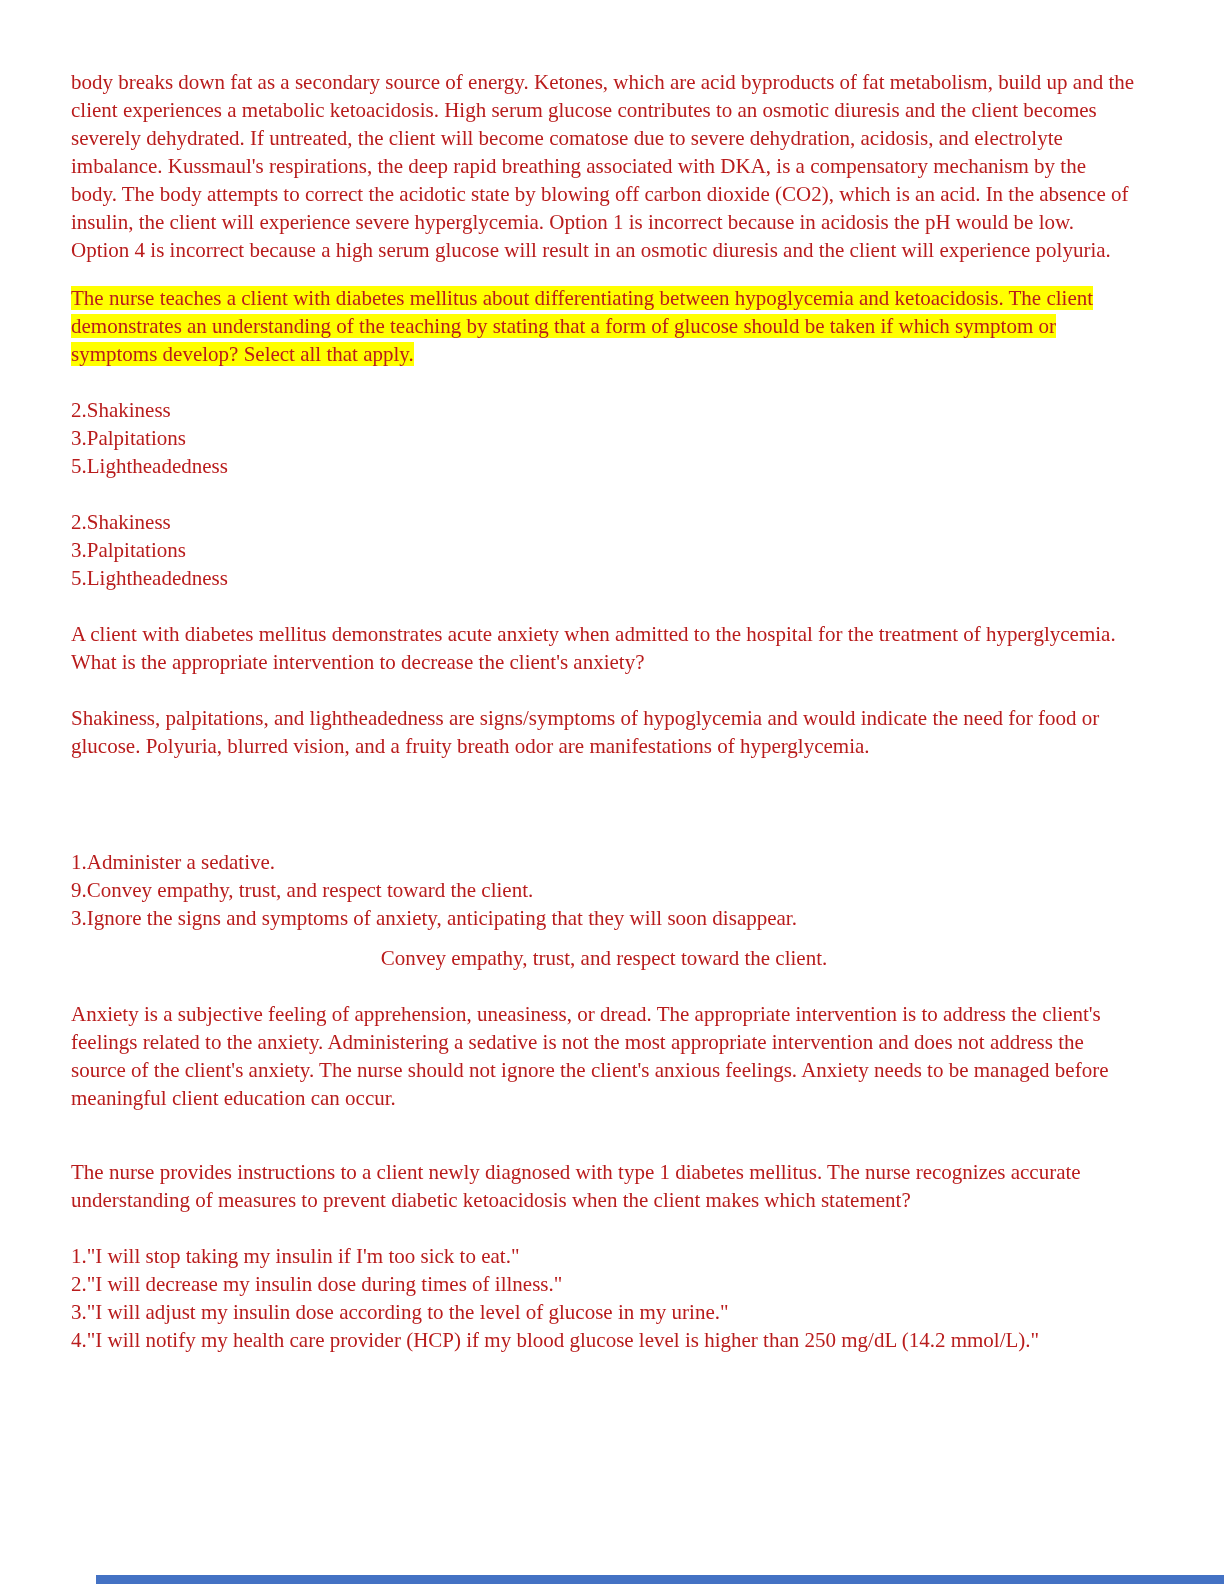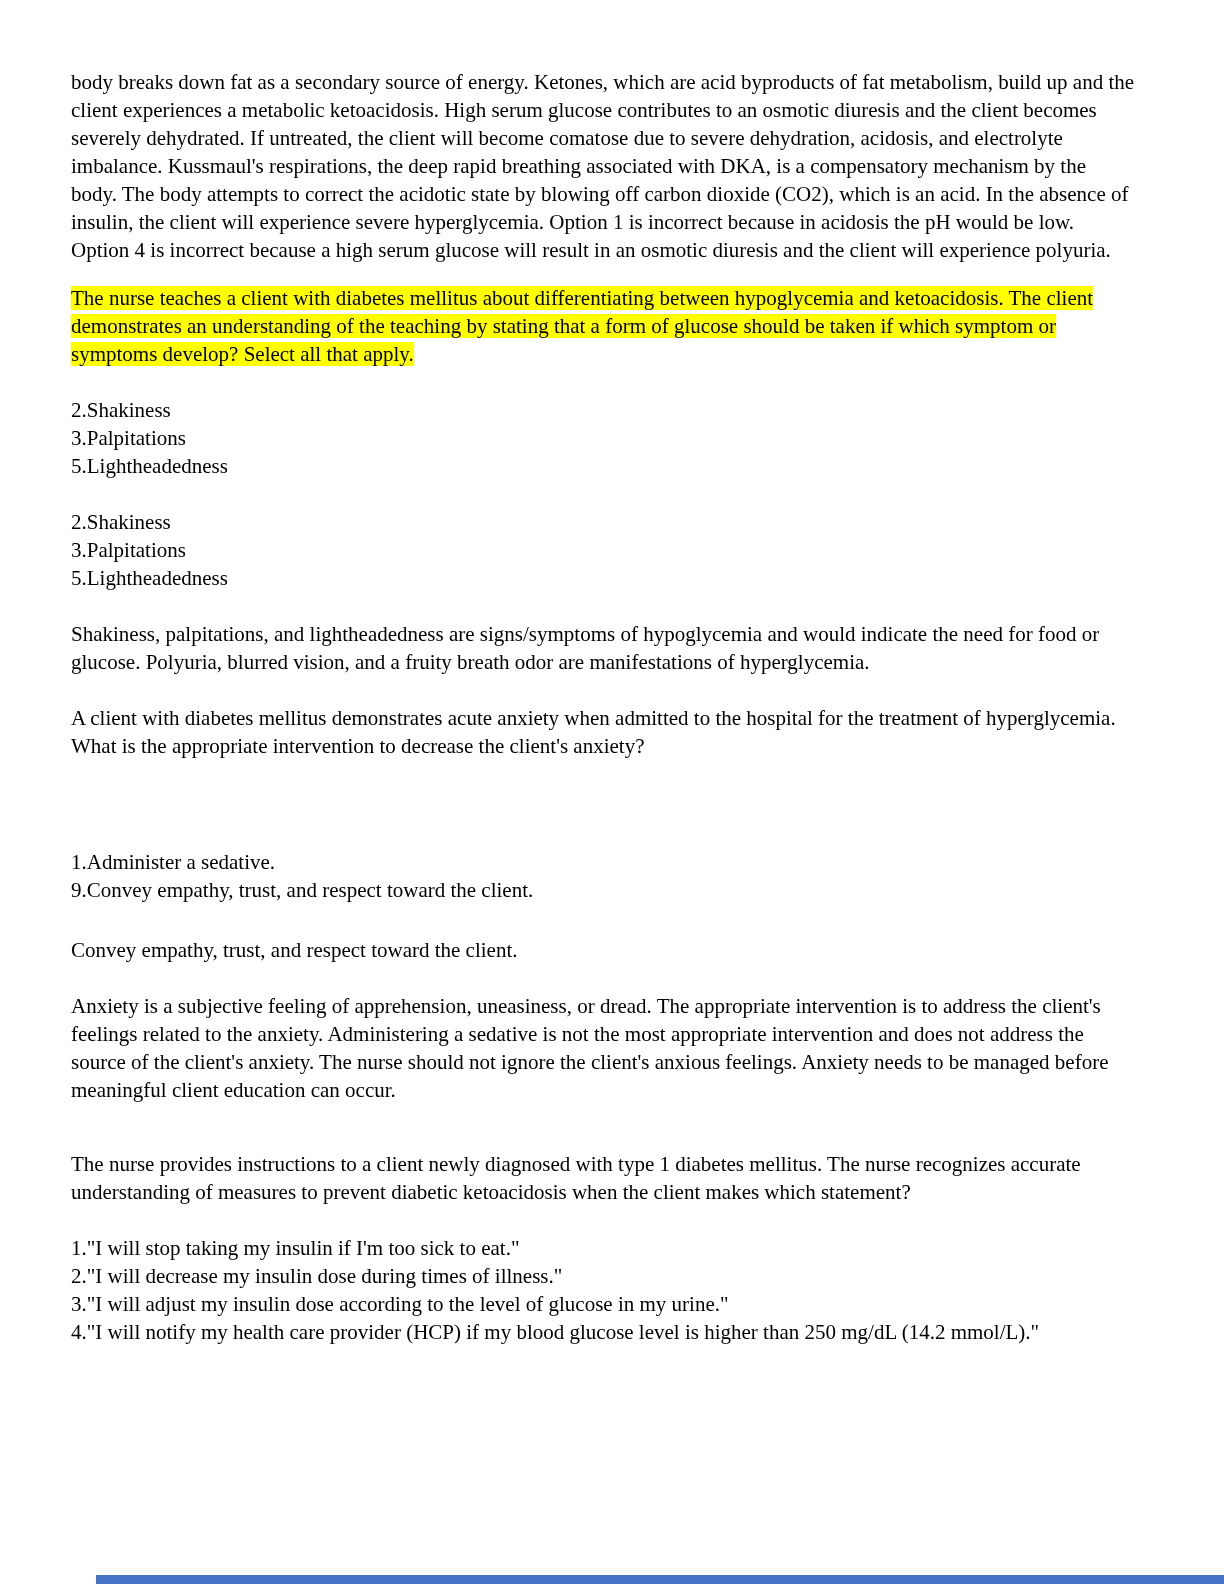--- a/index.html
+++ b/index.html
@@ -9,21 +9,21 @@
   }
   .page {
     position: relative;
     width: 1224px;
     height: 1584px;
     background: #ffffff;
     overflow: hidden;
     font-family: "Liberation Serif", "DejaVu Serif", serif;
     font-size: 21px;
     line-height: 28px;
-    color: #000000;
+    color: #b91c1c;
   }
   .content {
     position: absolute;
     top: 68px;
     left: 71px;
     width: 1066px;
   }
   .para {
     margin: 0;
     padding: 0;
@@ -53,27 +53,28 @@
       <div style="margin-top: 28px;">
         <div class="list-item">2.Shakiness</div>
         <div class="list-item">3.Palpitations</div>
         <div class="list-item">5.Lightheadedness</div>
       </div>
       <div style="margin-top: 28px;">
         <div class="list-item">2.Shakiness</div>
         <div class="list-item">3.Palpitations</div>
         <div class="list-item">5.Lightheadedness</div>
       </div>
+      <p class="para" style="margin-top: 28px;"><span>A client with diabetes mellitus demonstrates acute anxiety when admitted to the hospital for the treatment of hyperglycemia. What is the appropriate intervention to decrease the client's anxiety?</span></p>
       <p class="para" style="margin-top: 28px;"><span>Shakiness, palpitations, and lightheadedness are signs/symptoms of hypoglycemia and would indicate the need for food or glucose. Polyuria, blurred vision, and a fruity breath odor are manifestations of hyperglycemia.</span></p>
-      <p class="para" style="margin-top: 28px;"><span>A client with diabetes mellitus demonstrates acute anxiety when admitted to the hospital for the treatment of hyperglycemia. What is the appropriate intervention to decrease the client's anxiety?</span></p>
       <div style="margin-top: 88px;">
         <div class="list-item">1.Administer a sedative.</div>
         <div class="list-item">9.Convey empathy, trust, and respect toward the client.</div>
+        <div class="list-item">3.Ignore the signs and symptoms of anxiety, anticipating that they will soon disappear.</div>
       </div>
-      <p class="para" style="margin-top: 32px;"><span>Convey empathy, trust, and respect toward the client.</span></p>
+      <p class="para" style="margin-top: 12px; text-align: center;"><span>Convey empathy, trust, and respect toward the client.</span></p>
       <p class="para" style="margin-top: 28px;"><span>Anxiety is a subjective feeling of apprehension, uneasiness, or dread. The appropriate intervention is to address the client's feelings related to the anxiety. Administering a sedative is not the most appropriate intervention and does not address the source of the client's anxiety. The nurse should not ignore the client's anxious feelings. Anxiety needs to be managed before meaningful client education can occur.</span></p>
       <p class="para" style="margin-top: 46px;"><span>The nurse provides instructions to a client newly diagnosed with type 1 diabetes mellitus. The nurse recognizes accurate understanding of measures to prevent diabetic ketoacidosis when the client makes which statement?</span></p>
       <div style="margin-top: 28px;">
         <div class="list-item">1."I will stop taking my insulin if I'm too sick to eat."</div>
         <div class="list-item">2."I will decrease my insulin dose during times of illness."</div>
         <div class="list-item">3."I will adjust my insulin dose according to the level of glucose in my urine."</div>
         <div class="list-item">4."I will notify my health care provider (HCP) if my blood glucose level is higher than 250 mg/dL (14.2 mmol/L)."</div>
       </div>
     </div>
   <div class="bottom-bar" id="bottom-bar" style="background: rgb(68, 114, 196);"></div>

